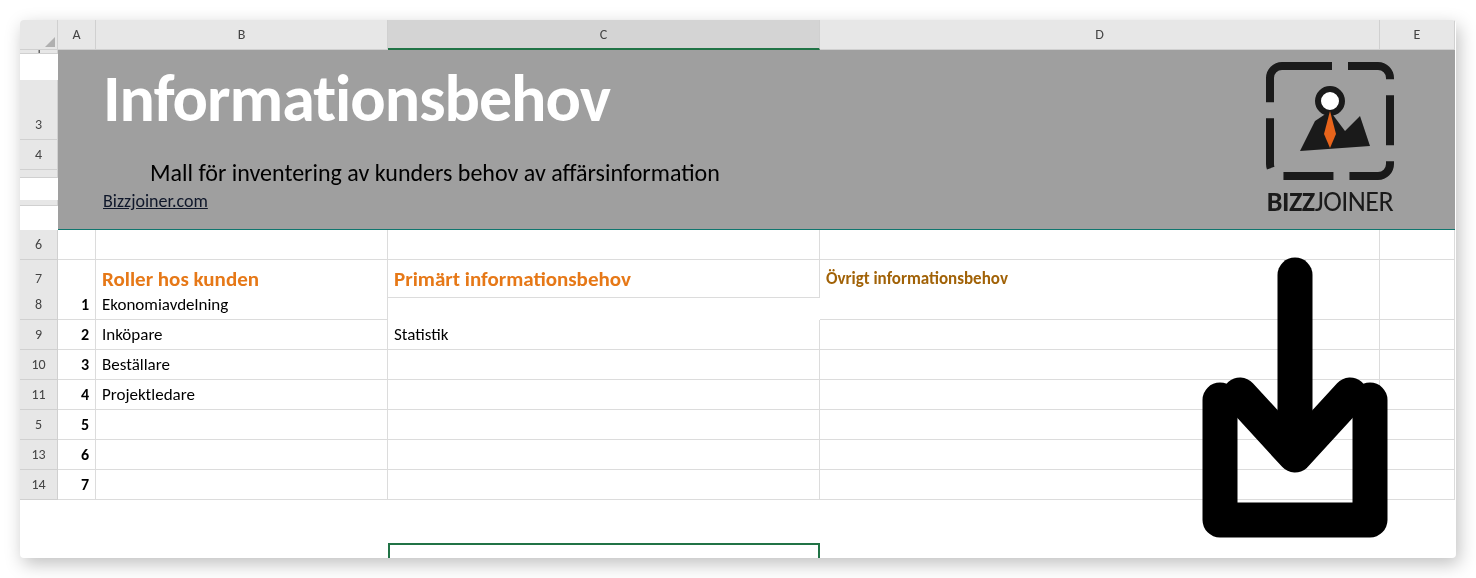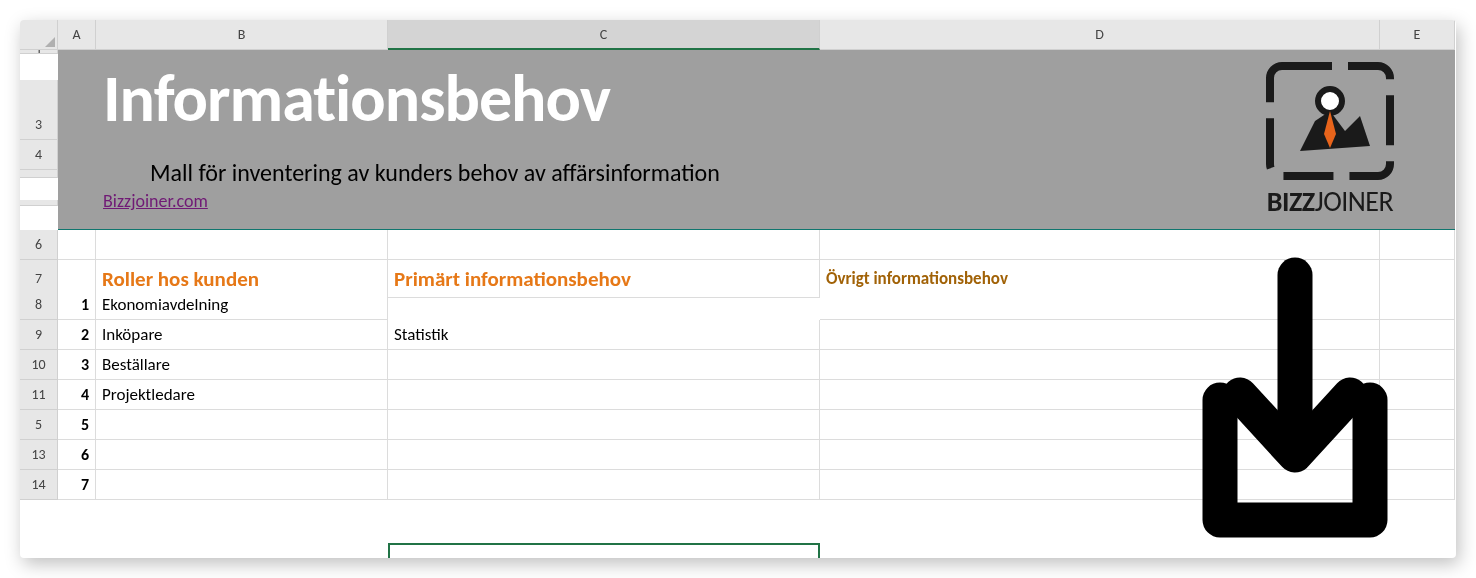--- a/index.html
+++ b/index.html
@@ -102,21 +102,21 @@
       left: 45px;
       top: 108px;
       color: #000;
       font-size: 24px;
       margin-left: 47px;
     }
     .banner-link {
       position: absolute;
       left: 45px;
       top: 140px;
-      color: #701a75;
+      color: #0f172a;
       font-size: 18px;
       text-decoration: underline;
       cursor: pointer;
     }
     .logo {
       position: absolute;
       right: 10px;
       top: 6px;
       width: 230px;
       height: 165px;

